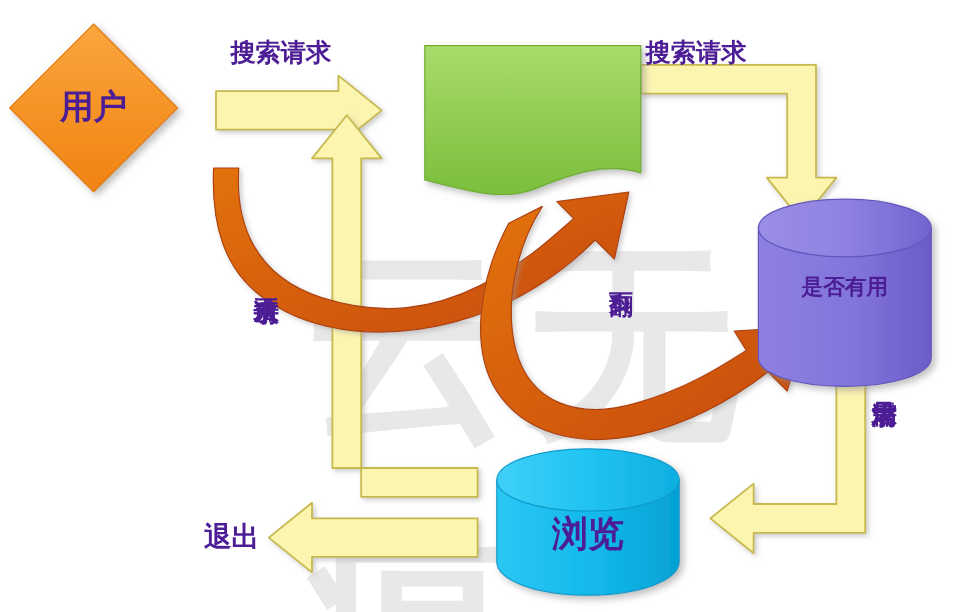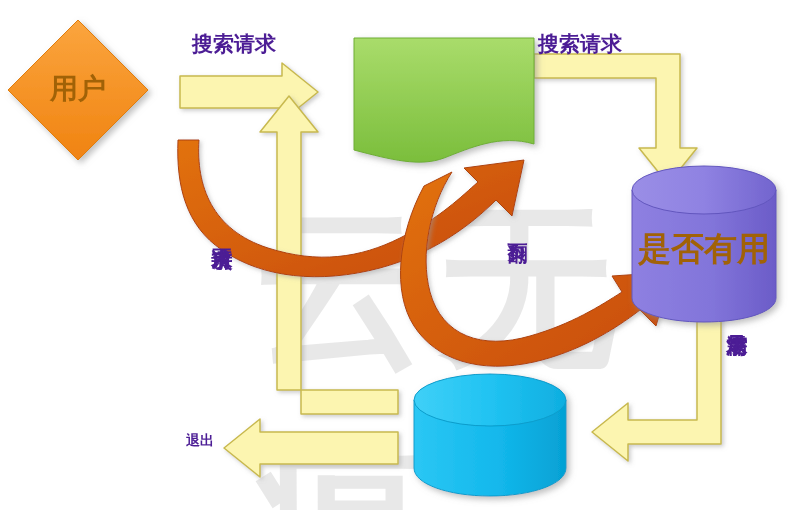--- a/index.html
+++ b/index.html
@@ -11,21 +11,21 @@
     position: relative;
     width: 800px;
     height: 510px;
     background: #ffffff;
     overflow: hidden;
     font-family: "DejaVu Sans", "Liberation Sans", sans-serif;
   }
   .node-label {
     position: absolute;
     font-weight: bold;
-    color: #a16207;
+    color: #4c1d95;
     text-align: center;
     white-space: nowrap;
     pointer-events: none;
   }
   .edge-label {
     position: absolute;
     font-weight: bold;
     color: #4c1d95;
     white-space: nowrap;
   }
@@ -153,28 +153,29 @@
 
     <g filter="url(#softShadow)">
       <path d="M414,400 L414,468 C414,484 448,496 490,496 C532,496 566,484 566,468 L566,400 Z" fill="url(#gradCyanBody)" stroke="#0A9CCB" stroke-width="1"></path>
       <ellipse cx="490" cy="400" rx="76" ry="26" fill="url(#gradCyanTop)" stroke="#0A9CCB" stroke-width="1"></ellipse>
     </g>
   </svg>
 
   <div class="node-label" style="left:28px; top:70px; width:100px; font-size:28px;">用户</div>
 
 
-  <div class="node-label" style="left:634px; top:227px; width:140px; font-size:33px;">是否有用</div>
+  <div class="node-label" style="left:634px; top:227px; width:140px; font-size:18px;">是否有用</div>
 
+  <div class="node-label" style="left:430px; top:425px; width:120px; font-size:30px;">浏览</div>
 
   <div class="edge-label" style="left:192px; top:30px; font-size:21px;">搜索请求</div>
 
   <div class="edge-label" style="left:538px; top:30px; font-size:21px;">搜索请求</div>
 
   <div class="edge-label vertical" style="left:726px; top:318px; font-size:21px;">满足需求</div>
 
-  <div class="edge-label" style="left:186px; top:432px; font-size:14px;">退出</div>
+  <div class="edge-label" style="left:170px; top:432px; font-size:23px;">退出</div>
 
   <div class="edge-label vertical" style="left:211px; top:232px; font-size:21px; height:140px;">再次请求</div>
 
   <div class="edge-label vertical" style="left:508px; top:228px; font-size:20px; height:60px;">翻页</div>
 
 </div>
 
 </body></html>

